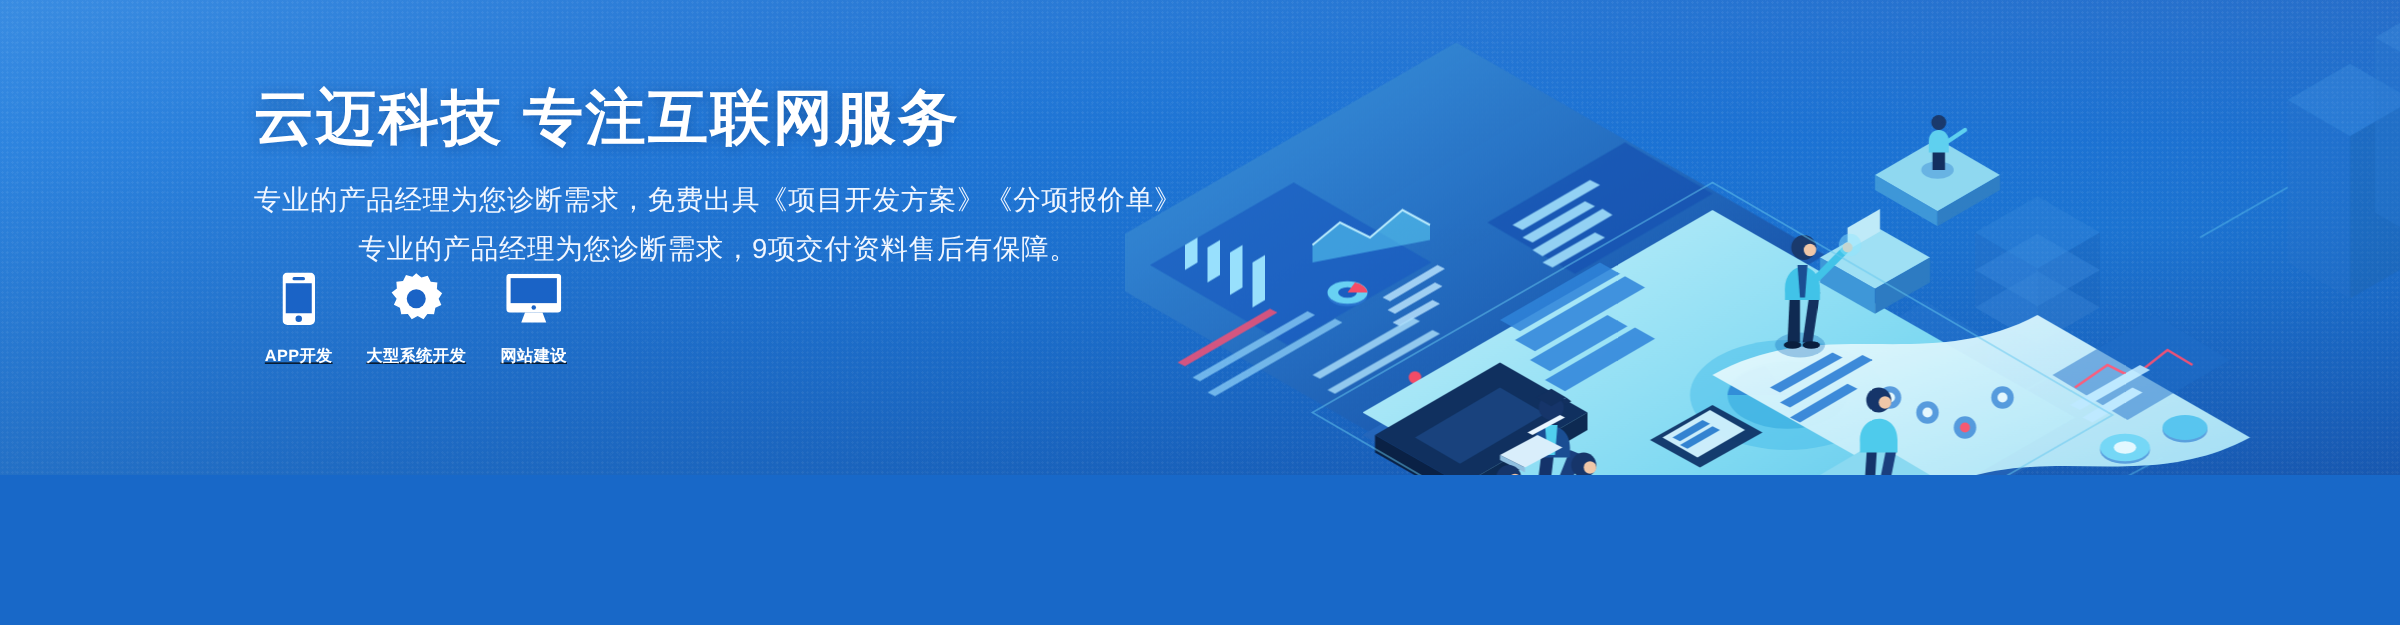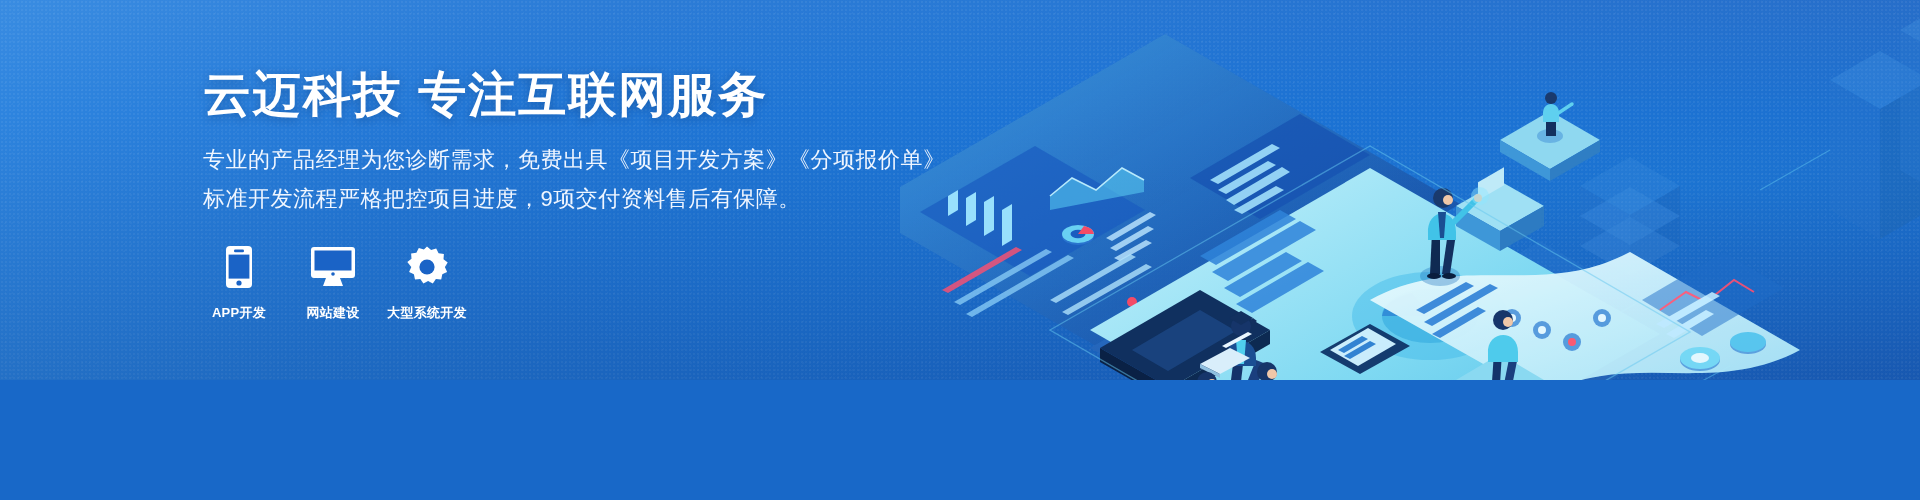--- a/index.html
+++ b/index.html
@@ -52,29 +52,31 @@
     text-shadow:0 2px 10px rgba(4,36,86,.30);
   }
   .subtitle{
     margin-top:20px;
     font-size:22px;
     color:#f0f6ff;
     line-height:1.62;
     letter-spacing:.5px;
     white-space:nowrap;
     font-weight:400;
+    text-align:center;
   }
   .subtitle div + div{ margin-top:4px; }
 
   
   .services{
-    position:absolute; left:203px; top:244px;
+    position:absolute; left:203px; top:216px;
     display:flex;
     align-items:center;
     z-index:6;
+    text-decoration:underline;
   }
   .service{
     display:flex;
     flex-direction:column;
     align-items:center;
     width:72px;
     margin-right:22px;
     cursor:pointer;
   }
   .service:last-child{ margin-right:0; }
@@ -392,21 +394,21 @@
       <g stroke="#66c8f0" stroke-width="1.4" fill="none" opacity=".5">
         <path d="M150,330 L470,146 L790,332 L470,516 Z"></path>
       </g>
     </svg>
   </div>
 
   <div class="copy">
     <h1 class="headline">云迈科技 专注互联网服务</h1>
     <div class="subtitle">
       <div>专业的产品经理为您诊断需求，免费出具《项目开发方案》《分项报价单》</div>
-      <div>标准开发流程严格把控项目进度，9项交付资料售后有保障。</div>
+      <div>专业的产品经理为您诊断需求，9项交付资料售后有保障。</div>
     </div>
   </div>
 
   <div class="services">
 
     <div class="service">
       <span class="svc-icon">
         <svg width="26" height="42" viewBox="0 0 26 42">
           <rect x="0" y="0" width="26" height="42" rx="4" ry="4"></rect>
           <rect x="8" y="3.6" width="10" height="2.6" rx="1.3" fill="#1a63c6"></rect>
@@ -414,34 +416,34 @@
           <circle cx="13" cy="37" r="2.6" fill="#1a63c6"></circle>
         </svg>
       </span>
       <span class="svc-label">APP开发</span>
     </div>
 
 
 
     <div class="service">
       <span class="svc-icon">
+        <svg width="42" height="42" viewBox="0 0 42 42">
+          <path d="M21 0.5l4.1 3.4 5.1-1.4 2.4 4.8 5.3.6-.4 5.3 4.2 3.3-2.8 4.5 2.2 4.9-4.8 2.3-1.1 5.2-5.3-.3-3.1 4.3-4.7-2.5-4.7 2.5-3.1-4.3-5.3.3-1.1-5.2-4.8-2.3 2.2-4.9L1.3 16l4.2-3.3-.4-5.3 5.3-.6 2.4-4.8 5.1 1.4z"></path>
+          <circle cx="21" cy="21" r="7.6" fill="#1a63c6"></circle>
+        </svg>
+      </span>
+      <span class="svc-label">大型系统开发</span>
+    </div>
+
+    <div class="service">
+      <span class="svc-icon">
         <svg width="44" height="40" viewBox="0 0 44 40">
           <rect x="0" y="0" width="44" height="31" rx="3" ry="3"></rect>
           <rect x="3.5" y="3.5" width="37" height="20" fill="#1a63c6"></rect>
           <circle cx="22" cy="27" r="1.8" fill="#1a63c6"></circle>
           <path d="M15 31 L29 31 L32 39 L12 39 Z"></path>
         </svg>
       </span>
       <span class="svc-label">网站建设</span>
     </div>
 
-    <div class="service">
-      <span class="svc-icon">
-        <svg width="42" height="42" viewBox="0 0 42 42">
-          <path d="M21 0.5l4.1 3.4 5.1-1.4 2.4 4.8 5.3.6-.4 5.3 4.2 3.3-2.8 4.5 2.2 4.9-4.8 2.3-1.1 5.2-5.3-.3-3.1 4.3-4.7-2.5-4.7 2.5-3.1-4.3-5.3.3-1.1-5.2-4.8-2.3 2.2-4.9L1.3 16l4.2-3.3-.4-5.3 5.3-.6 2.4-4.8 5.1 1.4z"></path>
-          <circle cx="21" cy="21" r="7.6" fill="#1a63c6"></circle>
-        </svg>
-      </span>
-      <span class="svc-label">大型系统开发</span>
-    </div>
-
   </div>
 </div>
 
 </body></html>

